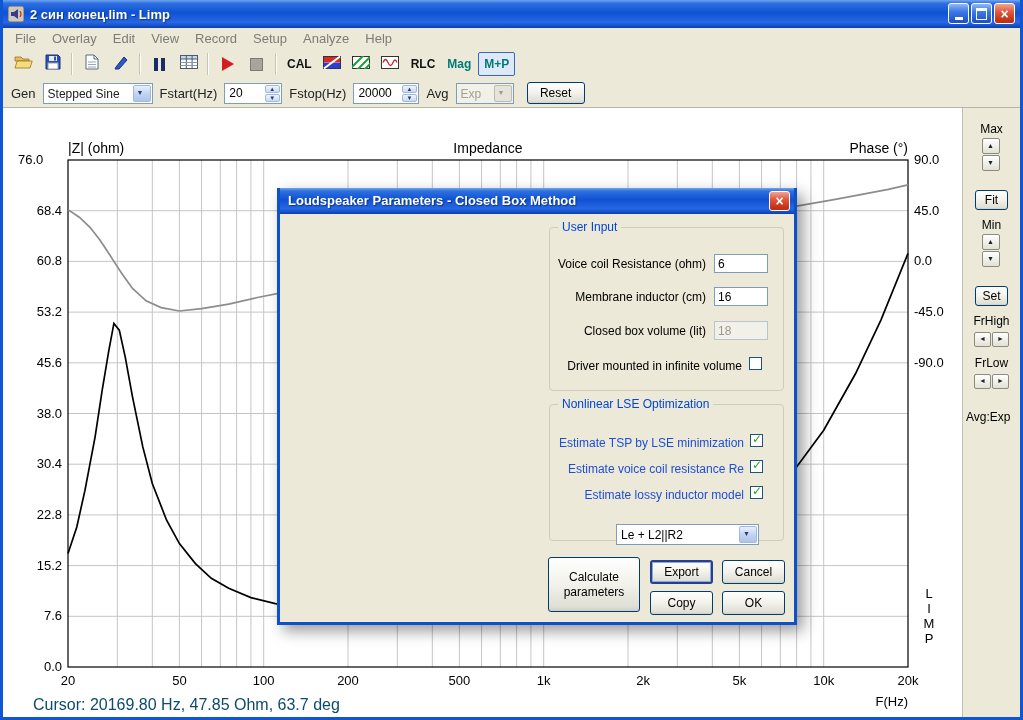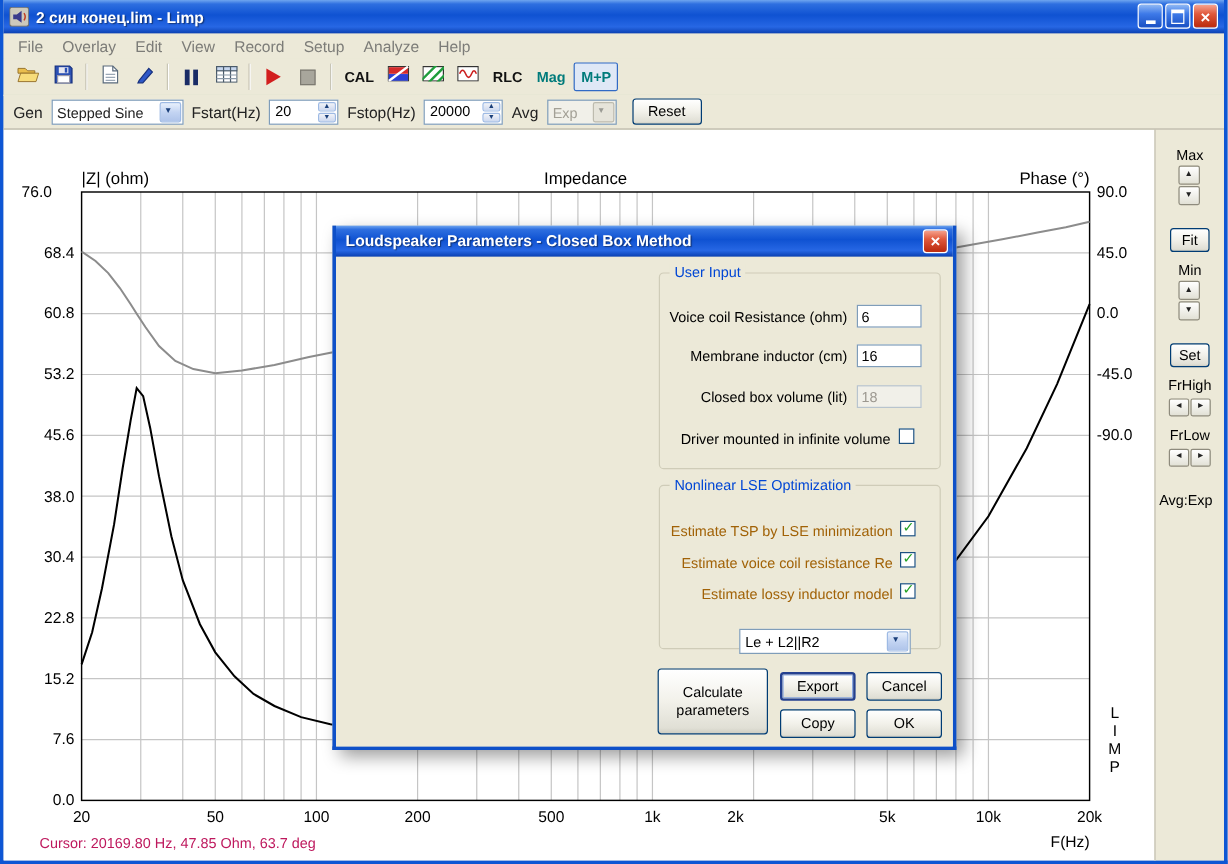--- a/index.html
+++ b/index.html
@@ -66,21 +66,21 @@
   .spin-btn.down::after{content:"▼";position:absolute;left:3px;top:0px;font-size:6px;color:#1A3F7A;}
 
   
   .chart-panel{position:absolute;left:0;top:108px;right:57px;bottom:0;background:#fff;z-index:1;}
   #chart-svg{position:absolute;left:0;top:0;width:1017px;height:717px;z-index:2;pointer-events:none;}
   #chart-labels{position:absolute;inset:0;z-index:2;pointer-events:none;}
   .tick{position:absolute;font-size:13px;color:#000;}
   .hdr{position:absolute;font-size:14px;color:#000;}
   .grid{stroke:#C5C5C5;stroke-width:1;}
   .frame{fill:none;stroke:#000;stroke-width:1.2;}
-  .cursor-status{position:absolute;left:30px;top:696px;font-size:12px;color:#be185d;z-index:3;}
+  .cursor-status{position:absolute;left:30px;top:696px;font-size:16px;color:#0c4a6e;z-index:3;}
   .fhz{position:absolute;left:857px;top:694px;width:48px;text-align:right;font-size:13px;z-index:3;}
   .limp-col{position:absolute;left:919px;top:586px;width:14px;z-index:3;font-size:13px;line-height:15px;text-align:center;color:#000;}
 
   
   .right-strip{position:absolute;right:0;top:106px;width:57px;bottom:0;background:#ECE9D8;z-index:4;border-left:1px solid #C2BFB0;}
   .rp-label{position:absolute;left:0;width:100%;text-align:center;font-size:12px;color:#000;}
   .rs-btn{position:absolute;box-sizing:border-box;border:1px solid #8E8B7D;border-radius:2px;
     background:linear-gradient(180deg,#FFF,#E2E1D6);}
   .rs-btn::after{position:absolute;font-size:7px;color:#222;}
   .rs-up::after{content:"▲";left:4px;top:3px;}
@@ -111,21 +111,21 @@
   .sb-btn.down::after{content:"▼";position:absolute;left:4px;top:3px;font-size:6px;color:#3B4F76;}
   .sb-thumb{position:absolute;left:0;top:16px;bottom:16px;width:100%;box-sizing:border-box;
     background:linear-gradient(90deg,#CDDBF8,#B7CCF4);border:1px solid #9DB4E0;border-radius:3px;}
   .group{position:absolute;border:1px solid #CFCCB8;border-radius:4px;box-sizing:border-box;}
   .legend{position:absolute;top:-8px;left:8px;background:#ECE9D8;padding:0 4px;font-size:12px;color:#0046D5;white-space:nowrap;}
   .g-user{left:269px;top:13px;width:235px;height:164px;}
   .g-lse{left:269px;top:190px;width:235px;height:137px;}
   .u-label{position:absolute;left:4px;width:152px;text-align:right;font-size:12px;color:#000;}
   .u-label.wide{left:0;width:192px;}
   .u-input{position:absolute;left:164px;width:54px;height:19px;}
-  .l-label{position:absolute;left:0;width:194px;text-align:right;font-size:12px;color:#a16207;}
+  .l-label{position:absolute;left:0;width:194px;text-align:right;font-size:12px;color:#1d4ed8;}
   .checkbox{position:absolute;width:13px;height:13px;background:#fff;border:1px solid #1C5180;box-sizing:border-box;}
   .checkbox.checked::after{content:"✓";position:absolute;left:1px;top:-3px;font-size:12px;font-weight:bold;color:#21A121;}
   .btn-calc{position:absolute;left:268px;top:343px;width:92px;height:55px;padding:4px;line-height:15px;}
   .btn-export{position:absolute;left:370px;top:346px;width:63px;height:24px;}
   .btn-cancel{position:absolute;left:442px;top:346px;width:63px;height:24px;}
   .btn-copy{position:absolute;left:370px;top:377px;width:63px;height:24px;}
   .btn-ok{position:absolute;left:442px;top:377px;width:63px;height:24px;}
   .model-combo{position:absolute;left:66px;top:119px;width:143px;}
 </style>
 </head>
@@ -194,21 +194,21 @@
       <div class="tick" style="left: 911px; top: 202.7px; width: 44px;">45.0</div>
       <div class="tick" style="left: 911px; top: 253.4px; width: 44px;">0.0</div>
       <div class="tick" style="left: 911px; top: 304.1px; width: 44px;">-45.0</div>
       <div class="tick" style="left: 911px; top: 354.8px; width: 44px;">-90.0</div>
       <div class="tick" style="left: 43px; top: 673px; width: 44px; text-align: center;">20</div>
       <div class="tick" style="left: 154.423px; top: 673px; width: 44px; text-align: center;">50</div>
       <div class="tick" style="left: 238.712px; top: 673px; width: 44px; text-align: center;">100</div>
       <div class="tick" style="left: 323px; top: 673px; width: 44px; text-align: center;">200</div>
       <div class="tick" style="left: 434.423px; top: 673px; width: 44px; text-align: center;">500</div>
       <div class="tick" style="left: 518.712px; top: 673px; width: 44px; text-align: center;">1k</div>
-      <div class="tick" style="left: 603px; top: 673px; width: 44px; text-align: left;">2k</div>
+      <div class="tick" style="left: 603px; top: 673px; width: 44px; text-align: right;">2k</div>
       <div class="tick" style="left: 714.423px; top: 673px; width: 44px; text-align: center;">5k</div>
       <div class="tick" style="left: 798.712px; top: 673px; width: 44px; text-align: center;">10k</div>
       <div class="tick" style="left: 883px; top: 673px; width: 44px; text-align: center;">20k</div>
     </div>
   <div class="fhz">F(Hz)</div>
   <div class="cursor-status">Cursor: 20169.80 Hz, 47.85 Ohm, 63.7 deg</div>
   <div class="limp-col">
     <div>L</div>
     <div>I</div>
     <div>M</div>

